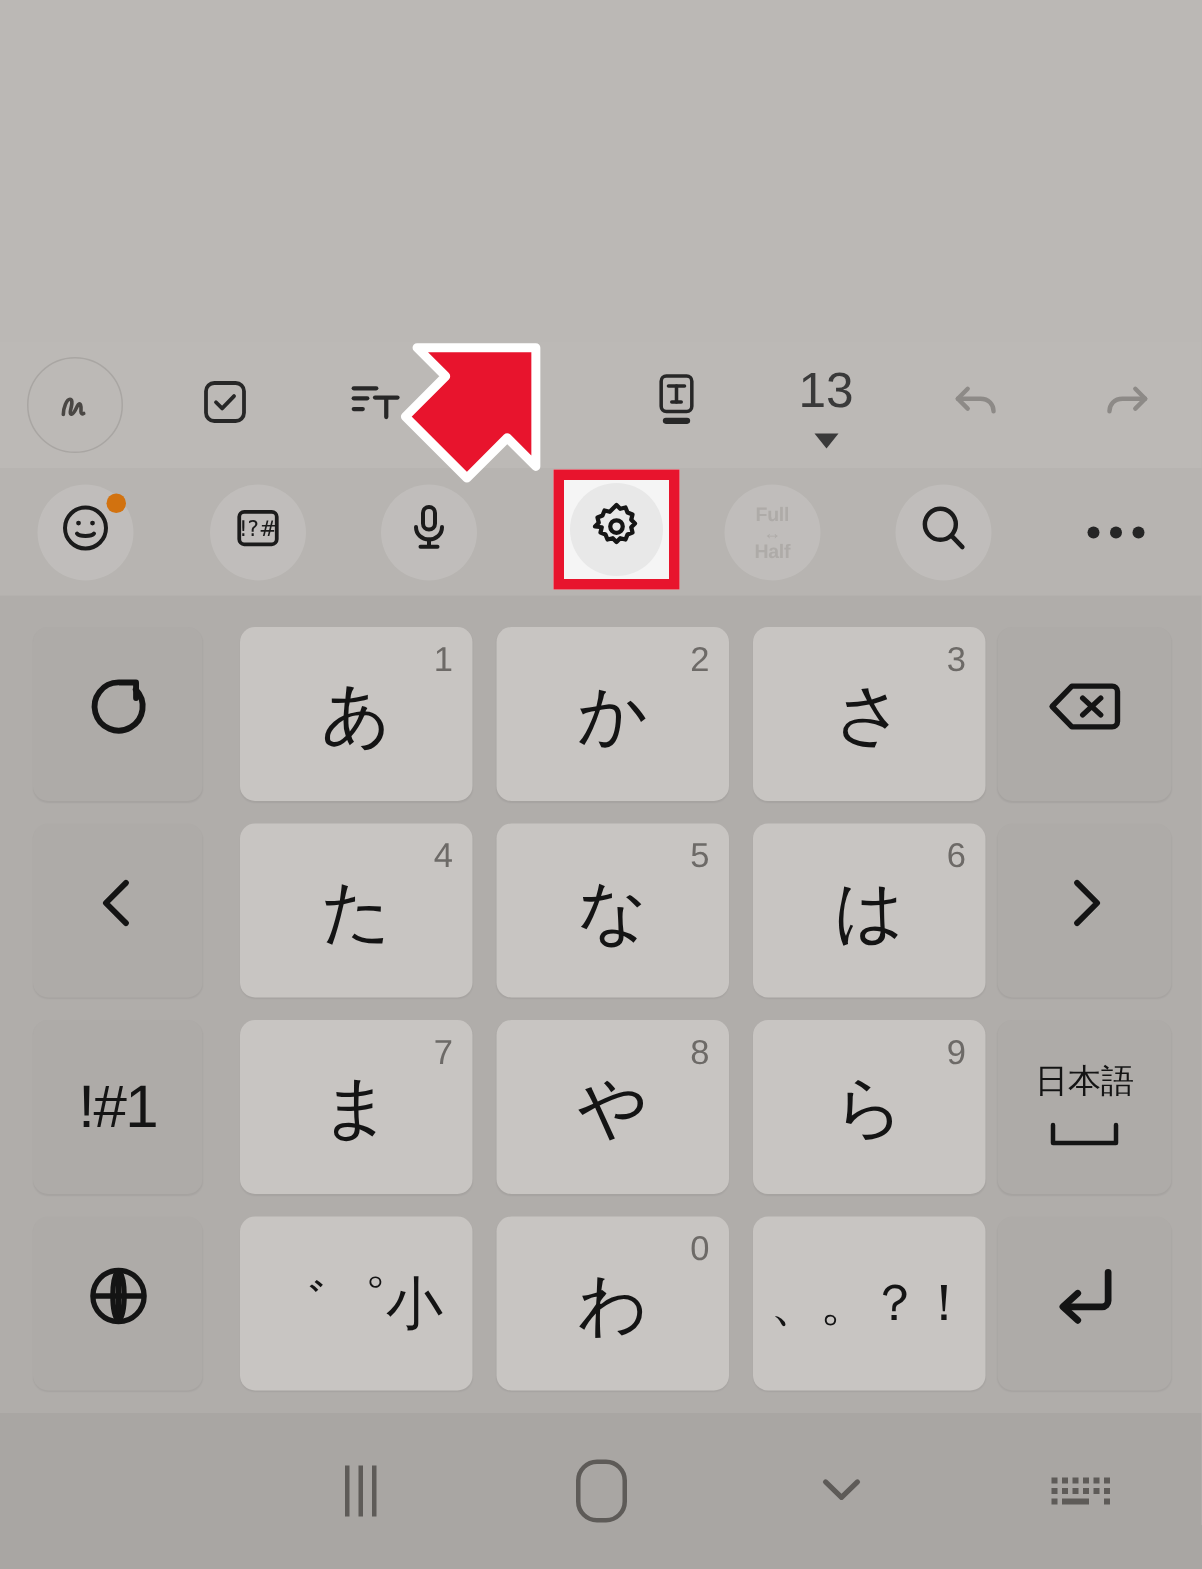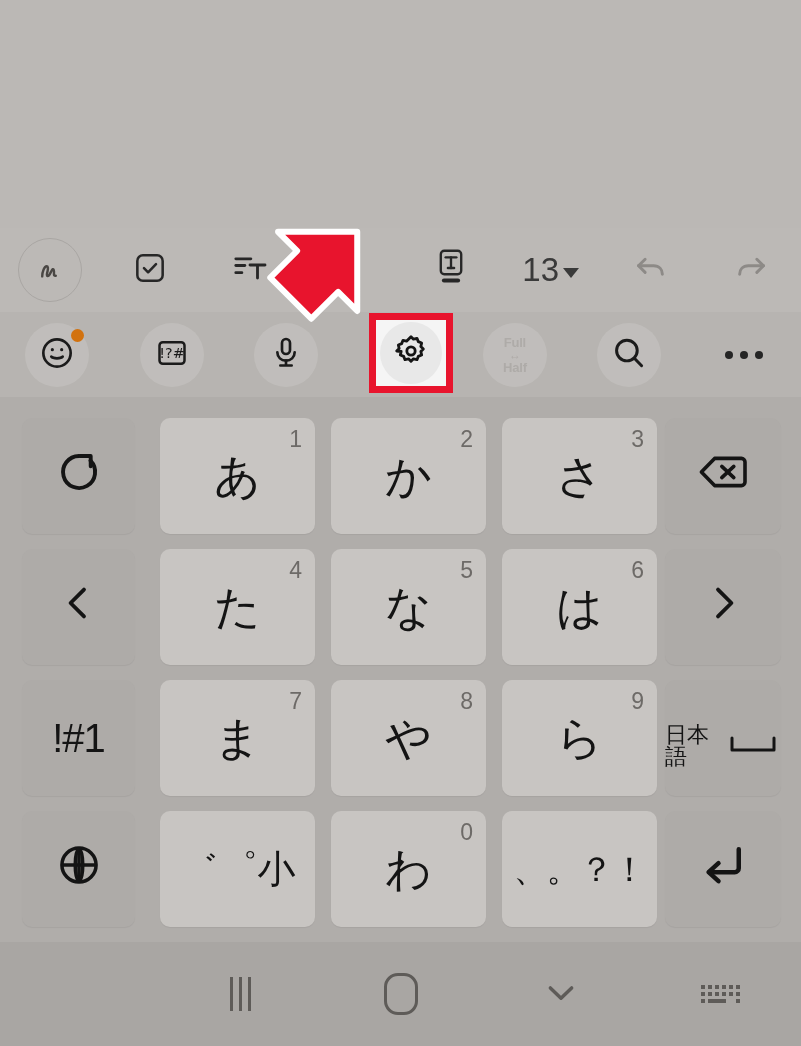--- a/index.html
+++ b/index.html
@@ -114,20 +114,21 @@
     background: #252525;
     display: block;
   }
   .fontsize-label {
     font-size: 33px;
     color: #3a3a3a;
     display: flex;
     align-items: center;
     gap: 4px;
     letter-spacing: 0px;
+    flex-direction: column;
   }
   .caret-down {
     width: 0; height: 0;
     border-left: 8px solid transparent;
     border-right: 8px solid transparent;
     border-top: 10px solid #3a3a3a;
     display: inline-block;
     margin-top: 6px;
   }
 
@@ -229,21 +230,21 @@
     line-height: 1;
     letter-spacing: -1px;
   }
   .key .sym1 {
     font-size: 40px;
     font-weight: 500;
     letter-spacing: -1px;
   }
   .space-stack {
     display: flex;
-    flex-direction: row;
+    flex-direction: column;
     align-items: center;
     gap: 4px;
     margin-top: 16px;
   }
   .space-stack .lbl {
     font-family: "DejaVu Sans", "Liberation Sans", sans-serif;
     font-size: 22px;
     color: #141414;
     line-height: 1;
   }

